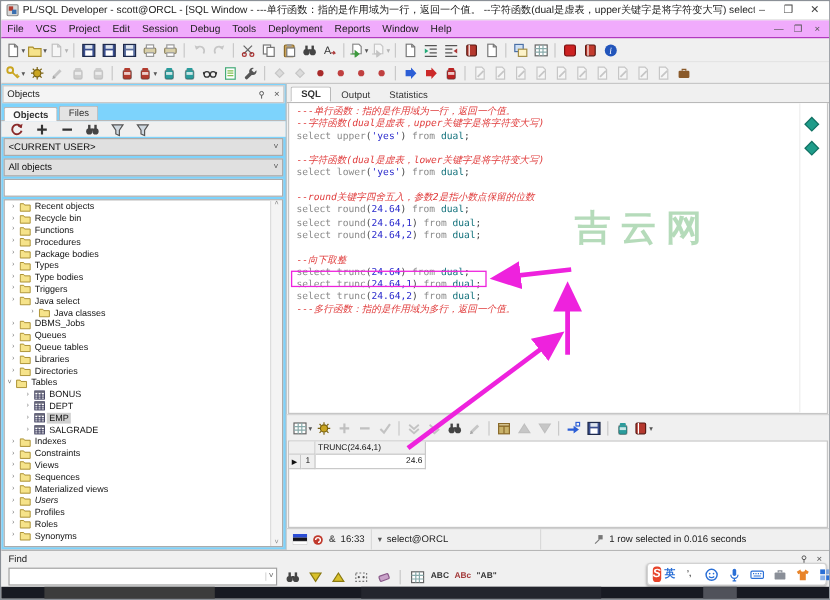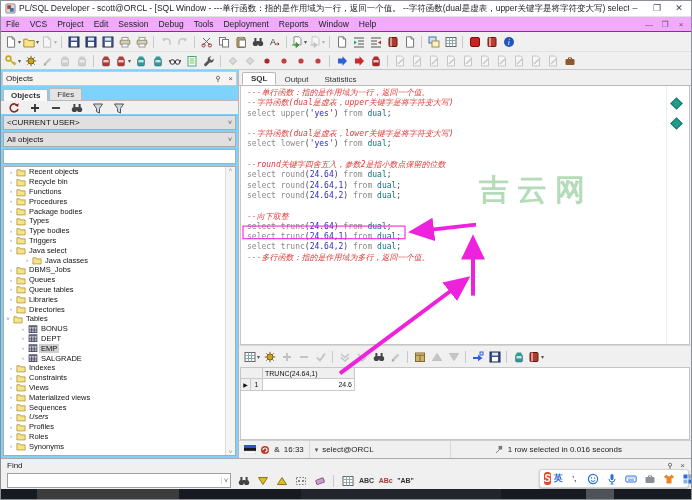--- a/index.html
+++ b/index.html
@@ -806,30 +806,30 @@
               </span>
               <span class="lbl">Views</span>
             </div>
             <div class="trow" style="padding-left: 3px;">
               <span class="chv">›</span>
               <span style="transform: scale(0.8); display: inline-flex;">
                 <svg viewBox="0 0 12 12" width="12" height="12">
                   <path d="M.8 3.2h3.6l1 1.4h5.8V11H.8z" fill="#f6e38a" stroke="#a98e2f"></path>
                 </svg>
               </span>
+              <span class="lbl">Sequences</span>
+            </div>
+            <div class="trow" style="padding-left: 3px;">
+              <span class="chv">›</span>
+              <span style="transform: scale(0.8); display: inline-flex;">
+                <svg viewBox="0 0 12 12" width="12" height="12">
+                  <path d="M.8 3.2h3.6l1 1.4h5.8V11H.8z" fill="#f6e38a" stroke="#a98e2f"></path>
+                </svg>
+              </span>
               <span class="lbl">Materialized views</span>
-            </div>
-            <div class="trow" style="padding-left: 3px;">
-              <span class="chv">›</span>
-              <span style="transform: scale(0.8); display: inline-flex;">
-                <svg viewBox="0 0 12 12" width="12" height="12">
-                  <path d="M.8 3.2h3.6l1 1.4h5.8V11H.8z" fill="#f6e38a" stroke="#a98e2f"></path>
-                </svg>
-              </span>
-              <span class="lbl">Sequences</span>
             </div>
             <div class="trow" style="padding-left: 3px; font-style: italic;">
               <span class="chv">›</span>
               <span style="transform: scale(0.8); display: inline-flex;">
                 <svg viewBox="0 0 12 12" width="12" height="12">
                   <path d="M.8 3.2h3.6l1 1.4h5.8V11H.8z" fill="#f6e38a" stroke="#a98e2f"></path>
                 </svg>
               </span>
               <span class="lbl">Users</span>
             </div>

